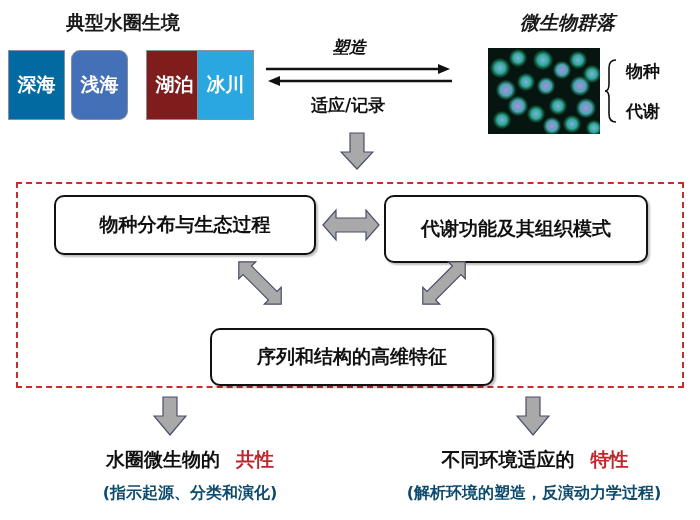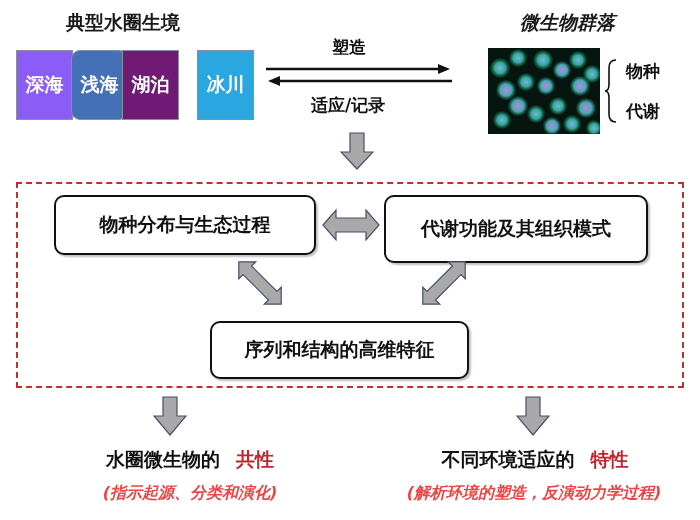--- a/index.html
+++ b/index.html
@@ -11,44 +11,44 @@
       font-weight: bold; font-size: 19px; display: flex; align-items: center; justify-content: center;
       box-sizing: border-box; border: 1px solid #8a8f9c; letter-spacing: 0px; }
     .lbl { font-weight: bold; font-size: 17px; color: #111; white-space: nowrap; }
     .box { position: absolute; background: #fff; border: 2px solid #111; border-radius: 10px;
       box-sizing: border-box; display: flex; align-items: center; justify-content: center;
       font-weight: bold; font-size: 19px; color: #111; box-shadow: 2px 2px 2px rgba(0,0,0,0.25); white-space: nowrap; }
     .dashed { position: absolute; left: 16px; top: 182px; width: 668px; height: 206px;
       border: 2px dashed #c0312b; box-sizing: border-box; }
     .outcome { font-weight: bold; font-size: 19px; color: #111; white-space: nowrap; text-align: center; }
     .outcome .hl { color: #c0272d; padding-left: 16px; }
-    .sub { font-weight: bold; font-size: 16px; color: #ef4444; white-space: nowrap; text-align: center; font-style: italic; }
+    .sub { font-weight: bold; font-size: 16px; color: #0c4a6e; white-space: nowrap; text-align: center; }
     .micro { position: absolute; left: 488px; top: 48px; width: 112px; height: 86px; overflow: hidden;
       background: #061510; }
     svg { display: block; }
   </style>
 </head>
 <body>
 
 <div class="abs title" style="left:66px; top:10px;">典型水圈生境</div>
 
-<div class="env" style="left:16px; background:#8b5cf6;">
+<div class="env" style="left:8px; background:#0369a1;">
     <span>深海</span>
   </div>
 <div class="env" style="left:71px; background:#4470b8;border-radius:9px;">
     <span>浅海</span>
   </div>
-<div class="env" style="left:122px; background:#701a75;">
+<div class="env" style="left:146px; background:#7f1d1d;">
     <span>湖泊</span>
   </div>
 <div class="env" style="left:197px; background:#2aa7e0;">
     <span>冰川</span>
   </div>
 
-<div class="abs lbl" style="left:332px; top:36px;">塑造</div>
+<div class="abs lbl" style="left:332px; top:36px;font-style:italic;">塑造</div>
 <svg class="abs" style="left:264px; top:62px;" width="190" height="26">
   <g>
     <line x1="2" y1="7" x2="178" y2="7" stroke="#111" stroke-width="2.5"></line>
     <polygon points="186,7 174,2 174,12" fill="#111"></polygon>
   </g>
   <g>
     <line x1="12" y1="19" x2="188" y2="19" stroke="#111" stroke-width="2.5"></line>
     <polygon points="4,19 16,14 16,24" fill="#111"></polygon>
   </g>
 </svg>
@@ -98,21 +98,21 @@
 <div class="abs lbl" style="left:626px; top:100px;">代谢</div>
 
 <svg class="abs" style="left:340px; top:132px;" width="34" height="38">
   <polygon points="10,1 24,1 24,20 33,20 17,37 1,20 10,20" fill="#a9a9a9" stroke="#4a4f6a" stroke-width="1.2"></polygon>
 </svg>
 
 <div class="dashed" style="border-color: rgb(192, 49, 43);"></div>
 
 <div class="box" style="left:54px; top:195px; width:262px; height:60px;">物种分布与生态过程</div>
 <div class="box" style="left:384px; top:195px; width:264px; height:68px;">代谢功能及其组织模式</div>
-<div class="box" style="left:210px; top:321px; width:259px; height:58px;">序列和结构的高维特征</div>
+<div class="box" style="left:210px; top:328px; width:284px; height:58px;">序列和结构的高维特征</div>
 
 <svg class="abs" style="left:322px; top:208px;" width="58" height="34">
   <polygon points="1,17 14,2 14,10 44,10 44,2 57,17 44,32 44,24 14,24 14,32" fill="#a9a9a9" stroke="#4a4f6a" stroke-width="1.2"></polygon>
 </svg>
 
 <svg class="abs" style="left:234px; top:258px;" width="52" height="50">
   <g transform="translate(26,25) rotate(45)">
     <polygon points="-30,0 -18,-12 -18,-6 18,-6 18,-12 30,0 18,12 18,6 -18,6 -18,12" fill="#a9a9a9" stroke="#4a4f6a" stroke-width="1.2"></polygon>
   </g>
 </svg>

